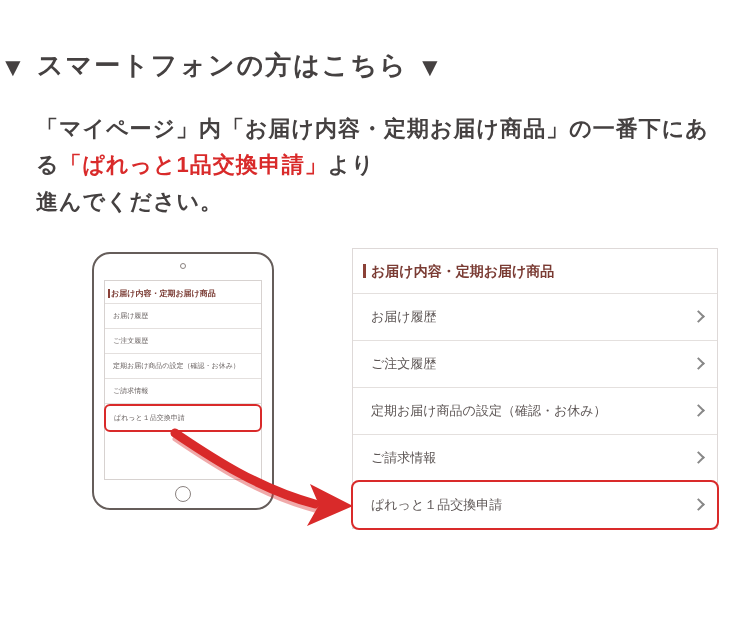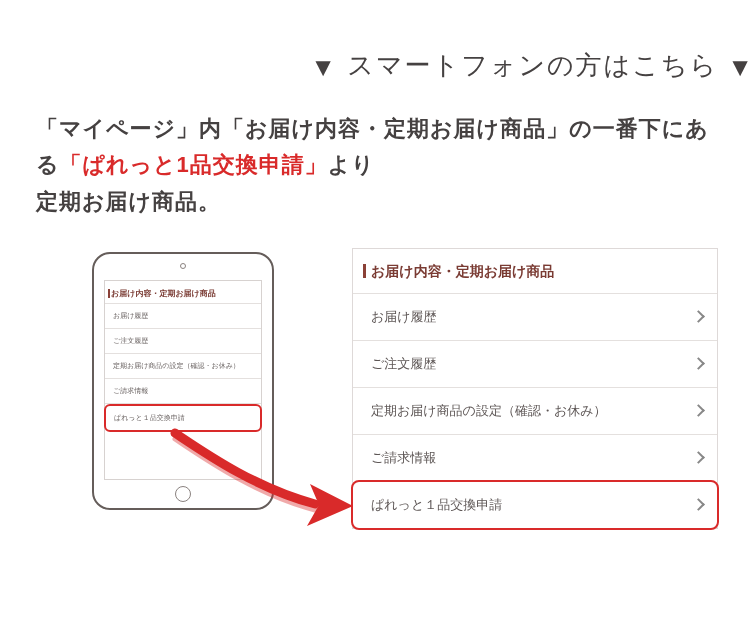--- a/index.html
+++ b/index.html
@@ -6,23 +6,23 @@
 body {
   background: #fff;
   width: 755px;
   height: 640px;
   font-family: "Hiragino Sans", "Yu Gothic", sans-serif;
   color: #333;
   position: relative;
   overflow: hidden;
 }
 .heading {
-  text-align: right;
+  text-align: left;
   font-size: 26px;
-  font-weight: 400;
+  font-weight: 700;
   margin-top: 48px;
   color: #454141;
   letter-spacing: 2px;
 }
 .triangle {
   display: inline-block;
   vertical-align: middle;
 }
 .description {
   margin: 28px 36px 0 36px;
@@ -160,21 +160,21 @@
 <body>
 
 <div class="heading">
   <span class="triangle">▼</span>
   <span>スマートフォンの方はこちら</span>
   <span class="triangle">▼</span>
 </div>
 
 <div class="description">
   <span>「マイページ」内「お届け内容・定期お届け商品」の一番下にある</span><span class="highlight">「ぱれっと1品交換申請」</span><span>より</span><br>
-  <span>定期お届け商品。</span>
+  <span>進んでください。</span>
 </div>
 
 <div class="figure-area">
 
   <div class="tablet">
     <div class="tablet-camera"></div>
     <div class="tablet-screen">
       <div class="tablet-section-title">お届け内容・定期お届け商品</div>
       <div id="tablet-items">
           <div class="tablet-item">お届け履歴</div>

